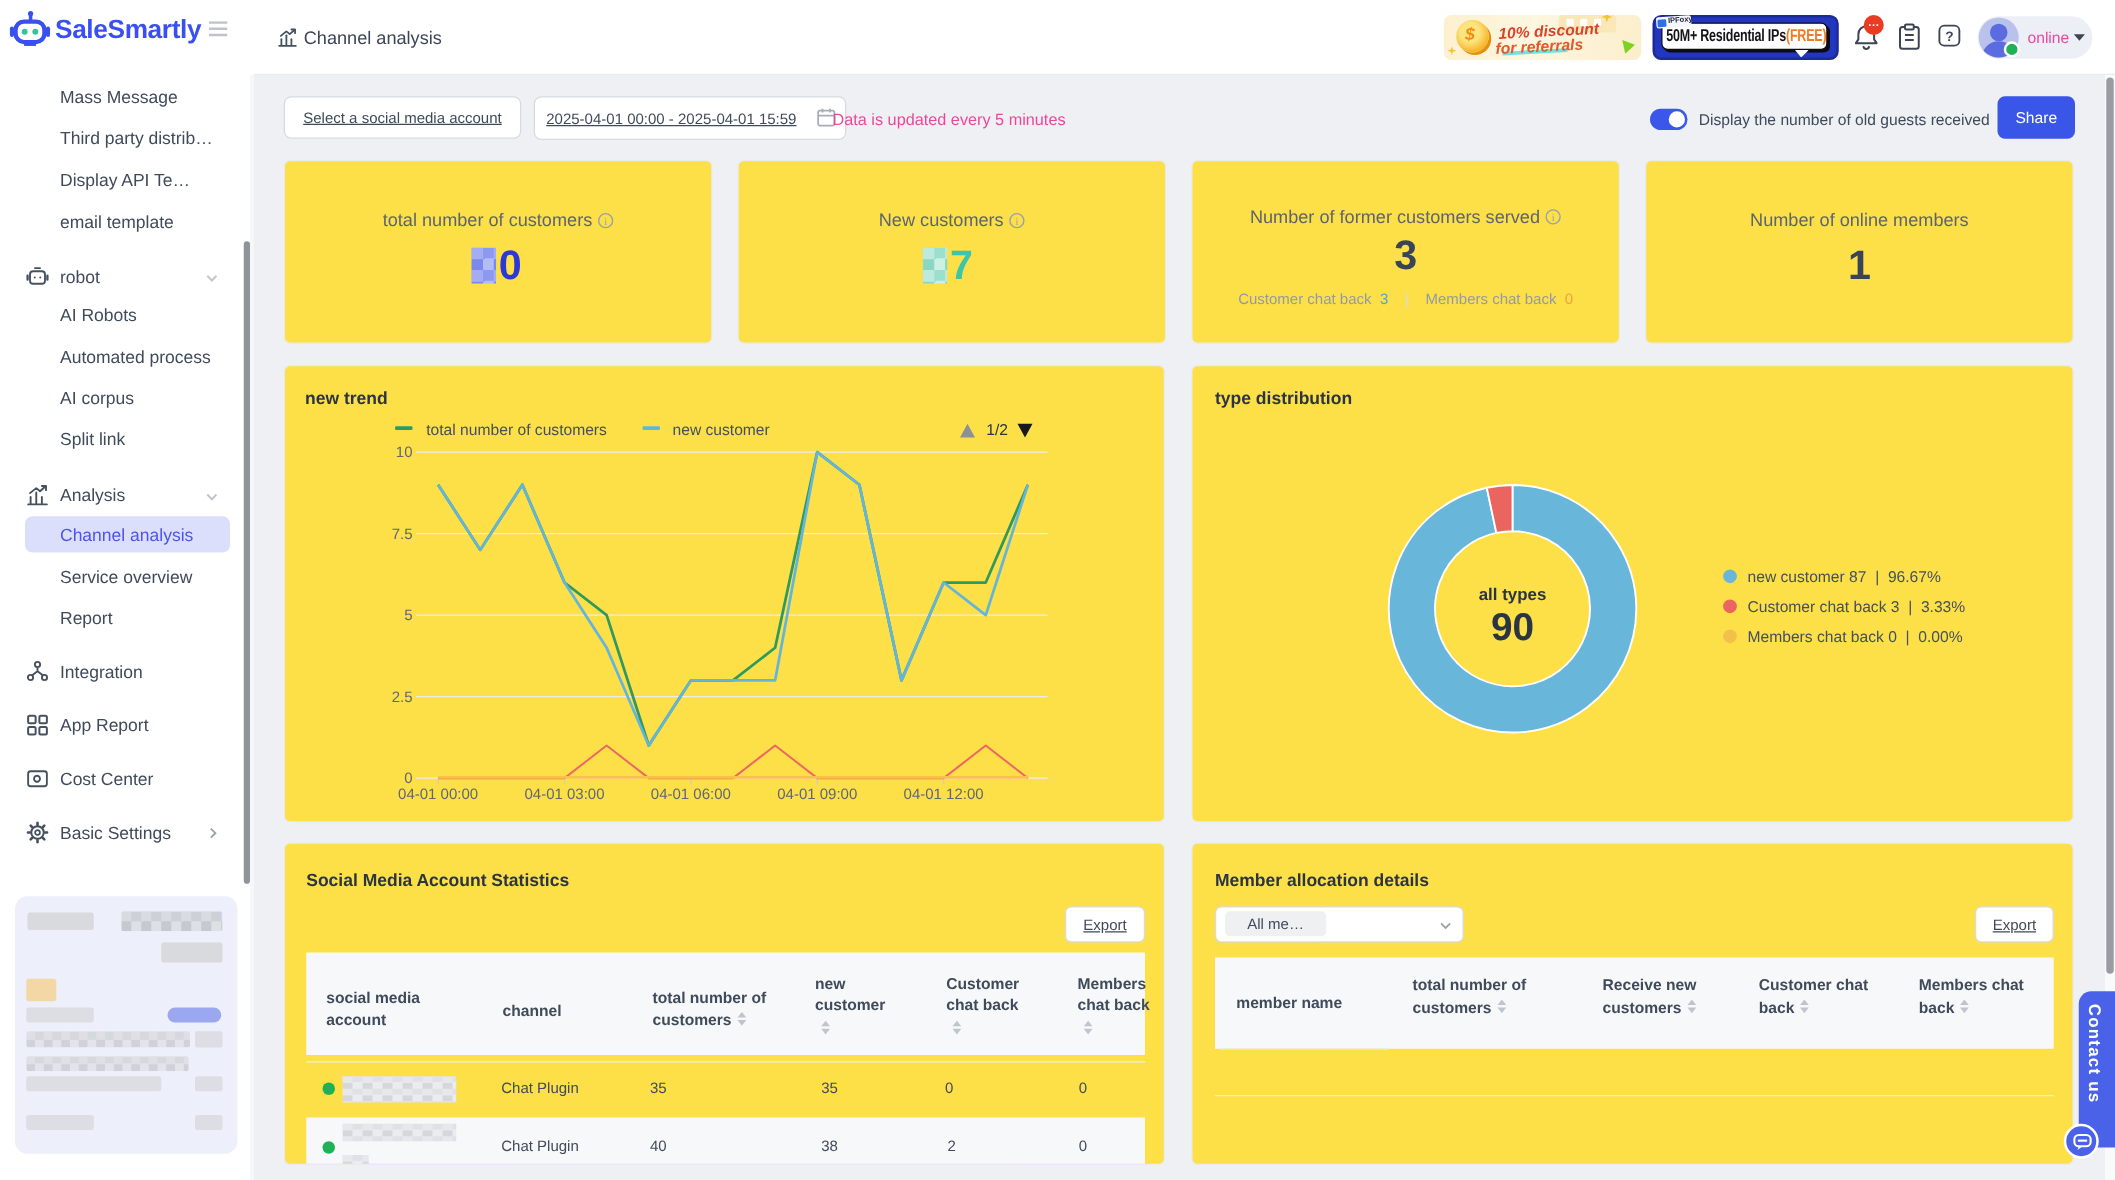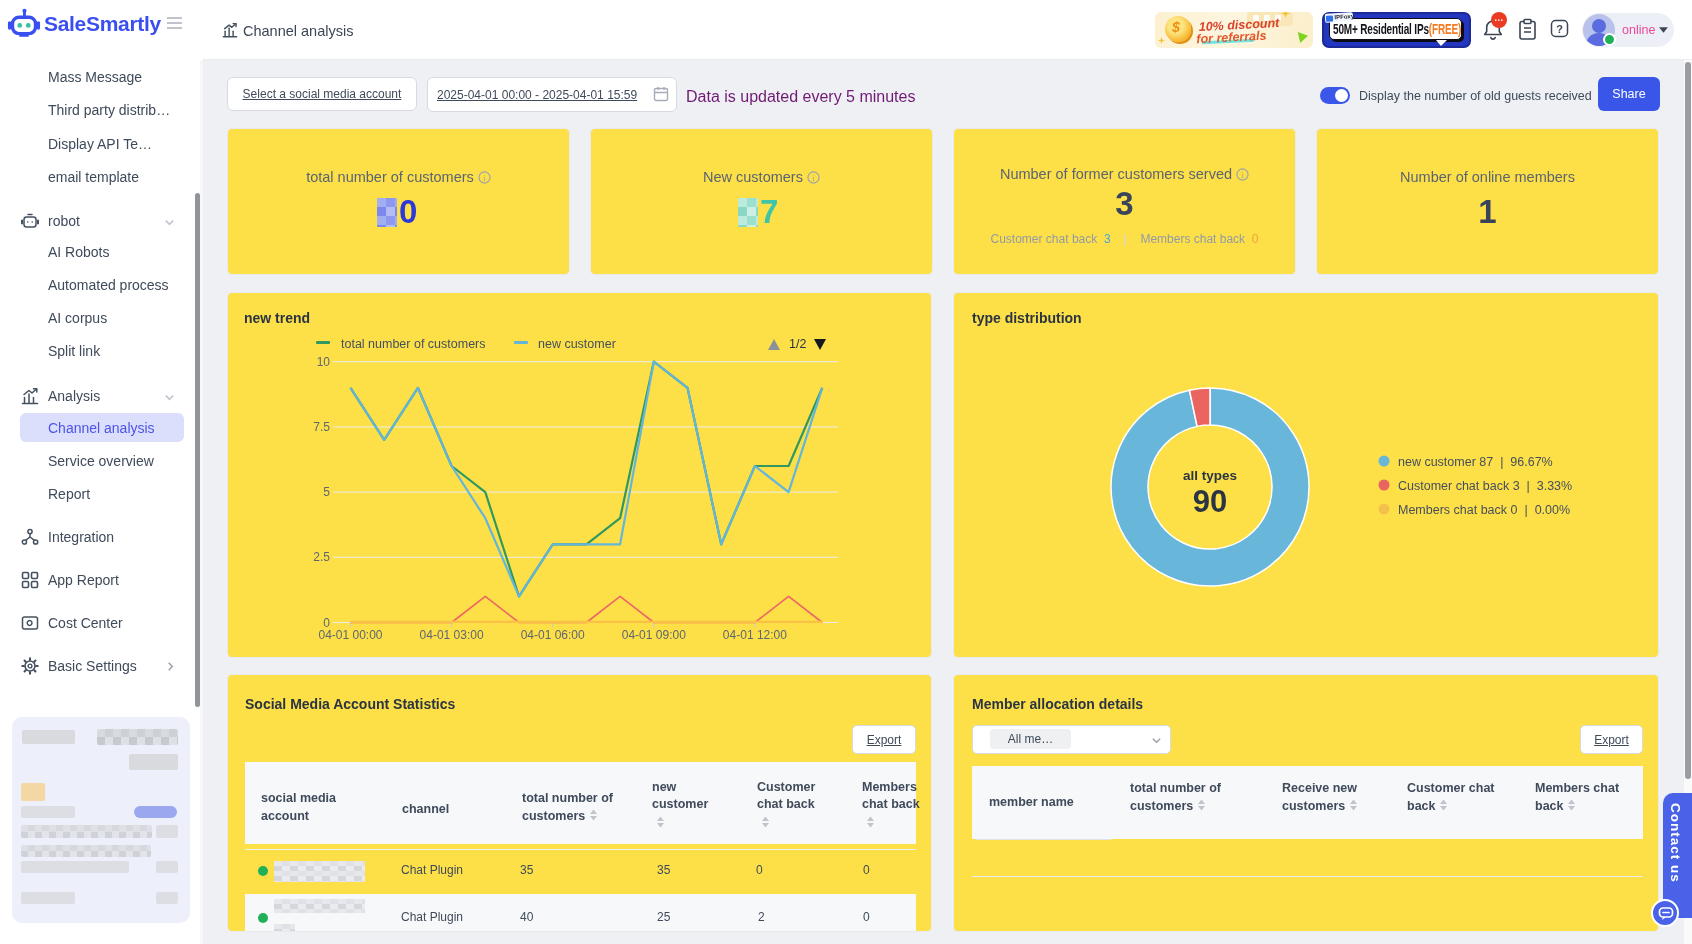--- a/index.html
+++ b/index.html
@@ -200,21 +200,21 @@
   </svg>
 
 <div id="content"></div>
 
 <div class="btn" style="left:227px;top:77px;width:190px;height:34px">Select a social media account</div>
 <div class="btn" style="left:427px;top:77px;width:250px;height:35px;justify-content:flex-start;padding-left:9px;color:#3f4a5a">2025-04-01 00:00 - 2025-04-01 15:59</div>
 <svg class="abs" style="left:653px;top:86px" width="16" height="16" viewBox="0 0 16 16" fill="none" stroke="#a6adb8" stroke-width="1.4">
   <rect x="1.5" y="2.5" width="13" height="12" rx="1.5"></rect>
   <path d="M1.5 6.5 h13 M5 1 v3 M11 1 v3"></path>
 </svg>
-<div class="abs" style="left:686px;top:88px;font-size:16px;color:#701a75">Data is updated every 5 minutes</div>
+<div class="abs" style="left:666px;top:88px;font-size:13px;color:#ec4899">Data is updated every 5 minutes</div>
 <div class="abs" style="left:1320px;top:87px;width:30px;height:17px;border-radius:9px;background:#3b57e9"></div>
 <div class="abs" style="left:1335px;top:89px;width:13px;height:13px;border-radius:50%;background:#fff"></div>
 <div class="abs" style="left:1359px;top:89px;font-size:12.5px;color:#3f4a5a">Display the number of old guests received</div>
 <div class="abs" style="left:1598px;top:77px;width:62px;height:34px;background:#3a56e8;border-radius:6px;color:#fff;font-size:12.5px;display:flex;align-items:center;justify-content:center">Share</div>
 
 <div class="card" style="left:227px;top:128px;width:343px;height:147px"></div>
 <div class="card" style="left:590px;top:128px;width:343px;height:147px"></div>
 <div class="card" style="left:953px;top:128px;width:343px;height:147px"></div>
 <div class="card" style="left:1316px;top:128px;width:343px;height:147px"></div>
 <div class="abs ctitle" style="left:227px;top:169px;width:343px">total number of customers <svg width="13" height="13" viewBox="0 0 14 14" style="vertical-align:-2px">
@@ -333,29 +333,29 @@
   <div class="abs tdc" style="left:292px;top:188px">35</div>
   <div class="abs tdc" style="left:429px;top:188px">35</div>
   <div class="abs tdc" style="left:528px;top:188px">0</div>
   <div class="abs tdc" style="left:635px;top:188px">0</div>
   <div class="abs" style="left:17px;top:219px;width:671px;height:39px;background:#f7f8fa"></div>
   <div class="abs" style="left:30px;top:238px;width:10px;height:10px;border-radius:50%;background:#1fb158"></div>
   <div class="mosaic" style="left:46px;top:224px;width:91px;height:14px;background:conic-gradient(#dfe1e6 25%,#ebecf0 0 50%,#d5d7dd 0 75%,#e6e8ec 0);background-size:16px 10px"></div>
   <div class="mosaic" style="left:46px;top:249px;width:21px;height:10px;background:conic-gradient(#dfe1e6 25%,#ebecf0 0 50%,#d5d7dd 0 75%,#e6e8ec 0);background-size:16px 10px"></div>
   <div class="abs tdc" style="left:173px;top:235px">Chat Plugin</div>
   <div class="abs tdc" style="left:292px;top:235px">40</div>
-  <div class="abs tdc" style="left:429px;top:235px">25</div>
+  <div class="abs tdc" style="left:429px;top:235px">38</div>
   <div class="abs tdc" style="left:530px;top:235px">2</div>
   <div class="abs tdc" style="left:635px;top:235px">0</div>
 </div>
 
 <div class="card" style="left:953px;top:674px;width:706px;height:258px;overflow:hidden">
   <div class="cardhead" style="left:18px;top:21px">Member allocation details</div>
   <div class="abs" style="left:18px;top:50px;width:199px;height:29px;background:#fff;border:1px solid #d7dae0;border-radius:5px"></div>
-  <div class="abs" style="left:36px;top:54px;width:81px;height:20px;background:#eef0f2;border-radius:4px;font-size:12px;color:#3f4a5a;display:flex;align-items:center;justify-content:center">All me…</div>
+  <div class="abs" style="left:26px;top:54px;width:81px;height:20px;background:#eef0f2;border-radius:4px;font-size:12px;color:#3f4a5a;display:flex;align-items:center;justify-content:center">All me…</div>
   <svg class="abs" style="left:197px;top:60px" width="11" height="11" viewBox="0 0 12 12" fill="none" stroke="#9aa1ab" stroke-width="1.6">
       <path d="M2 4 l4 4 l4 -4"></path>
     </svg>
   <div class="btn" style="left:626px;top:50px;width:63px;height:29px;border-radius:5px">Export</div>
   <div class="abs" style="left:18px;top:91px;width:671px;height:73px;background:#f7f8fa"></div>
   <div class="abs thc" style="left:35px;top:118px">member name</div>
   <div class="abs thc" style="left:176px;top:104px;width:115px">total number of customers <svg class="sort" width="9" height="12" viewBox="0 0 9 12">
         <path d="M4.5 0.5 L8 5 H1 Z" fill="#c0c4cc"></path>
         <path d="M4.5 11.5 L8 7 H1 Z" fill="#c0c4cc"></path>
       </svg></div>

